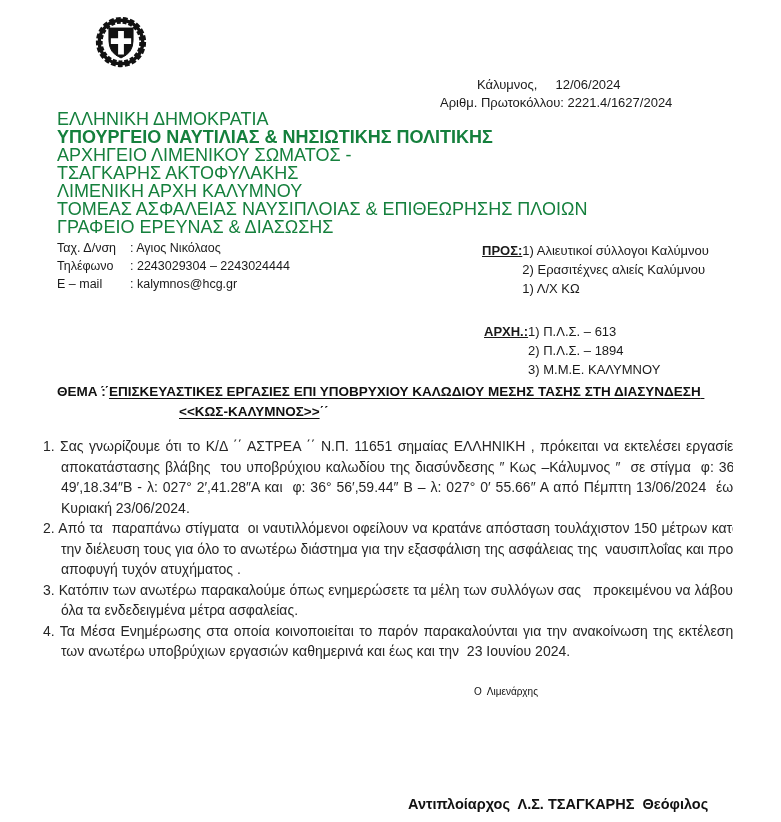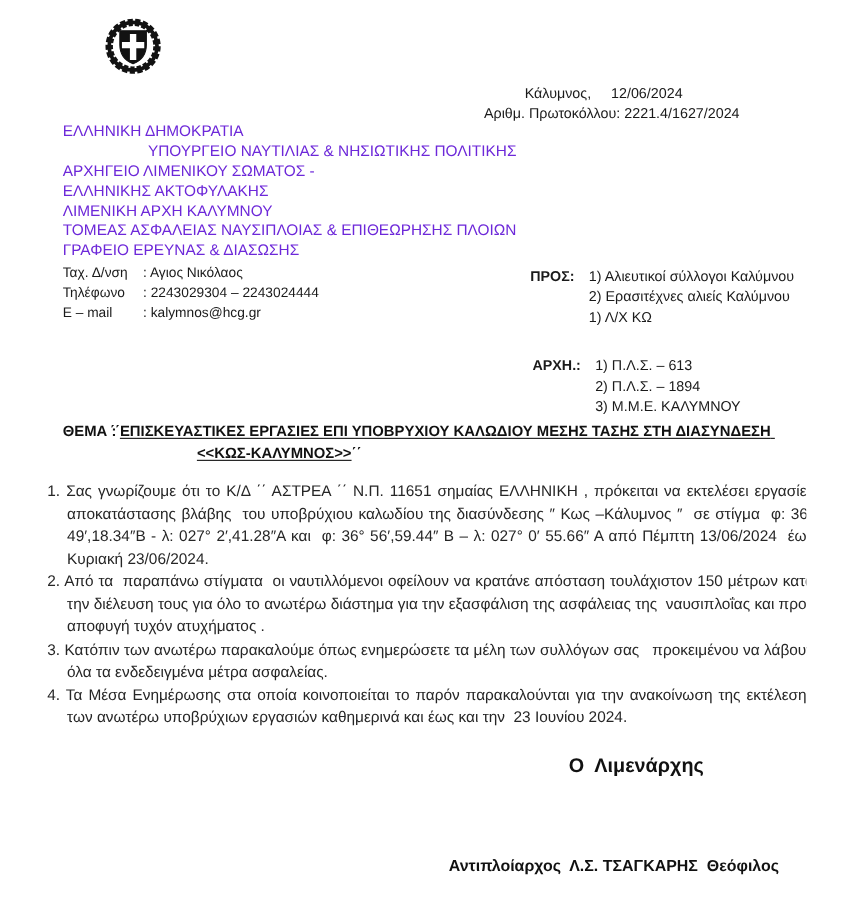--- a/index.html
+++ b/index.html
@@ -5,49 +5,49 @@
   html,body{margin:0;padding:0;background:#ffffff;}
   .page{
     position:relative;
     width:733px;height:822px;
     background:#ffffff;
     font-family:"Liberation Sans","DejaVu Sans",sans-serif;
     color:#1f1f1f;
     overflow:hidden;
   }
   .pre{white-space:pre-wrap;}
-  .b{font-weight:normal;text-align:right;}
+  .b{font-weight:bold;}
 
   .emblem{position:absolute;left:92px;top:15px;width:58px;height:56px;}
 
   .date-block{position:absolute;left:440px;top:76px;font-size:13px;line-height:18px;color:#1a1a1a;}
   .date-line{padding-left:37px;}
 
-  .agency{position:absolute;left:57px;top:110px;font-size:14px;line-height:18px;color:#6d28d9;}
+  .agency{position:absolute;left:57px;top:110px;font-size:18px;line-height:18px;color:#15803d;}
 
   .contact{position:absolute;left:57px;top:239px;font-size:12.5px;line-height:18px;color:#1a1a1a;}
   .contact-row .clabel{display:inline-block;width:73px;}
 
   .rec-block{position:absolute;font-size:13px;line-height:19px;display:flex;color:#1a1a1a;}
   .rec-to{left:482px;top:241px;}
   .rec-cc{left:484px;top:322px;}
-  .rec-label{font-weight:bold;margin-right:13px;white-space:nowrap;}
+  .rec-label{font-weight:bold;margin-right:0;white-space:nowrap;text-decoration:underline;}
 
   .subject{position:absolute;left:57px;top:382px;width:668px;font-size:13.5px;line-height:20px;font-weight:bold;color:#111;}
   .subject-text{padding-left:122px;text-indent:-79px;}
   .subject-label{position:absolute;left:0;top:0;}
   .u{text-decoration:underline;text-underline-offset:2px;text-align:right;}
 
   .body-list{position:absolute;left:43px;top:436px;width:697px;font-size:14px;line-height:20.5px;color:#262626;}
   .body-item{padding-left:18px;text-indent:-18px;text-align:justify;white-space:pre-wrap;}
   .body-item .num{display:inline;}
 
-  .closing{position:absolute;left:474px;top:686px;font-size:18px;font-weight:bold;color:#111;margin-left:43px;}
+  .closing{position:absolute;left:474px;top:686px;font-size:10px;font-weight:normal;color:#111;}
   .certify{position:absolute;left:263px;top:729px;font-size:11.5px;line-height:13px;color:#222;}
-  .signature{position:absolute;left:408px;top:780px;font-size:14.5px;font-weight:bold;color:#111;}
+  .signature{position:absolute;left:408px;top:796px;font-size:14.5px;font-weight:bold;color:#111;}
 </style>
 </head>
 <body>
 
 <div class="page">
 
   <div class="emblem">
     <svg viewBox="0 0 60 58" width="58" height="56" xmlns="http://www.w3.org/2000/svg">
       <circle cx="30" cy="28" r="22.5" fill="none" stroke="#121212" stroke-width="7" stroke-dasharray="4.6 2.1"></circle>
       <circle cx="30" cy="28" r="22.5" fill="none" stroke="#121212" stroke-width="3.5"></circle>
@@ -59,21 +59,21 @@
   <div class="date-block">
     <div class="date-line pre">Κάλυμνος,     12/06/2024</div>
     <div class="pre">Αριθμ. Πρωτοκόλλου: 2221.4/1627/2024</div>
   </div>
 
   <div class="agency">
 
   <div class="agency-line pre">ΕΛΛΗΝΙΚΗ ΔΗΜΟΚΡΑΤΙΑ</div>
       <div class="agency-line pre b">ΥΠΟΥΡΓΕΙΟ ΝΑΥΤΙΛΙΑΣ &amp; ΝΗΣΙΩΤΙΚΗΣ ΠΟΛΙΤΙΚΗΣ</div>
       <div class="agency-line pre">ΑΡΧΗΓΕΙΟ ΛΙΜΕΝΙΚΟΥ ΣΩΜΑΤΟΣ -</div>
-      <div class="agency-line pre">ΕΛΛΗΝΙΚΗΣ ΑΚΤΟΦΥΛΑΚΗΣ</div>
+      <div class="agency-line pre">ΤΣΑΓΚΑΡΗΣ ΑΚΤΟΦΥΛΑΚΗΣ</div>
       <div class="agency-line pre">ΛΙΜΕΝΙΚΗ ΑΡΧΗ ΚΑΛΥΜΝΟΥ</div>
       <div class="agency-line pre">ΤΟΜΕΑΣ ΑΣΦΑΛΕΙΑΣ ΝΑΥΣΙΠΛΟΙΑΣ &amp; ΕΠΙΘΕΩΡΗΣΗΣ ΠΛΟΙΩΝ</div>
       <div class="agency-line pre">ΓΡΑΦΕΙΟ ΕΡΕΥΝΑΣ &amp; ΔΙΑΣΩΣΗΣ</div>
     </div>
 
   <div class="contact">
 
       <div class="contact-row">
         <span class="clabel pre">Ταχ. Δ/νση</span><span class="cvalue pre">: Αγιος Νικόλαος</span>
       </div>

